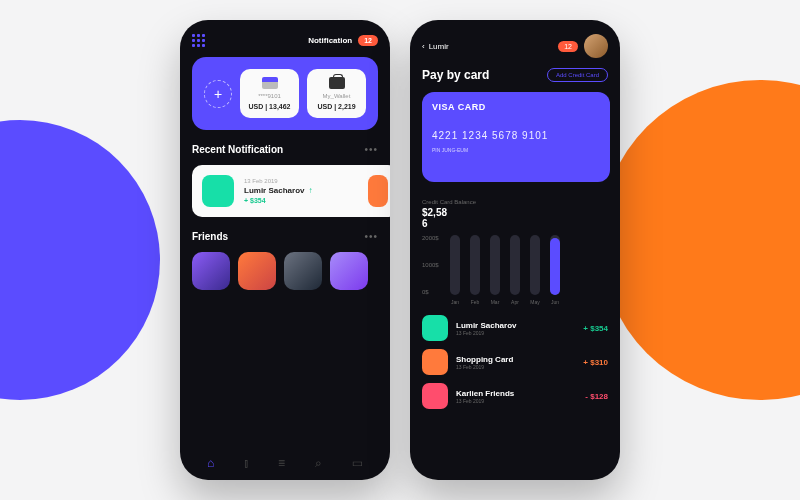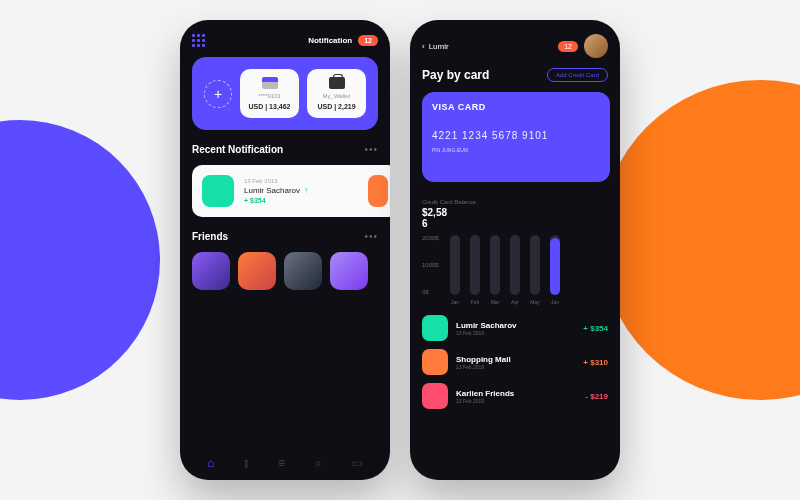--- a/index.html
+++ b/index.html
@@ -21,21 +21,21 @@
 .mini-card .ico2::before{content:'';position:absolute;top:-3px;left:4px;width:8px;height:5px;border:1.5px solid #333;border-bottom:none;border-radius:3px 3px 0 0}
 .mini-card .lbl{font-size:6px;color:#999}
 .mini-card .val{font-size:7px;color:#222;font-weight:700}
 .sec-head{display:flex;justify-content:space-between;align-items:center;color:#fff;margin-bottom:10px}
 .sec-head h3{font-size:10px;font-weight:700}
 .dots{color:#666;font-size:10px;letter-spacing:1px}
 .trans-card{background:#fafafa;border-radius:10px;padding:10px;display:flex;gap:10px;align-items:center;margin-bottom:14px}
 .trans-ico{width:32px;height:32px;background:#17dfa8;border-radius:8px}
 .trans-ico.o{background:#ff7a3c}
 .trans-info .dt{font-size:6px;color:#aaa}
-.trans-info .nm{font-size:8px;color:#222;font-weight:400;margin:2px 0}
+.trans-info .nm{font-size:8px;color:#222;font-weight:700;margin:2px 0}
 .trans-info .amt{font-size:7px;color:#17c98f;font-weight:600}
 .arrow-up{color:#17c98f;font-size:8px;margin-left:4px}
 .friends{display:flex;gap:8px}
 .avatar{width:38px;height:38px;border-radius:10px;background:linear-gradient(135deg,#8b5cf6,#3b2a8f);flex-shrink:0}
 .avatar:nth-child(2){background:linear-gradient(135deg,#ff7a3c,#c44)}
 .avatar:nth-child(3){background:linear-gradient(135deg,#6b7280,#1f2937)}
 .avatar:nth-child(4){background:linear-gradient(135deg,#a78bfa,#7c3aed)}
 .navbar{position:absolute;bottom:10px;left:12px;right:12px;display:flex;justify-content:space-around;align-items:center;color:#5b4cff;font-size:12px}
 .navbar span{color:#444}
 .navbar span.active{color:#5b4cff}
@@ -212,28 +212,28 @@
           <div class="tico c1"></div>
           <div>
             <div class="nm">Lumir Sacharov</div>
             <div class="dt">13 Feb 2019</div>
           </div>
           <div class="amt g">+ $354</div>
         </div>
         <div class="trow">
           <div class="tico c2"></div>
           <div>
-            <div class="nm">Shopping Mall</div>
+            <div class="nm">Shopping Card</div>
             <div class="dt">13 Feb 2019</div>
           </div>
           <div class="amt o">+ $310</div>
         </div>
         <div class="trow">
           <div class="tico c3"></div>
           <div>
             <div class="nm">Karlien Friends</div>
             <div class="dt">13 Feb 2019</div>
           </div>
-          <div class="amt r">- $219</div>
+          <div class="amt r">- $128</div>
         </div>
       </div>
 </div>
 </div>
 
 </body></html>

